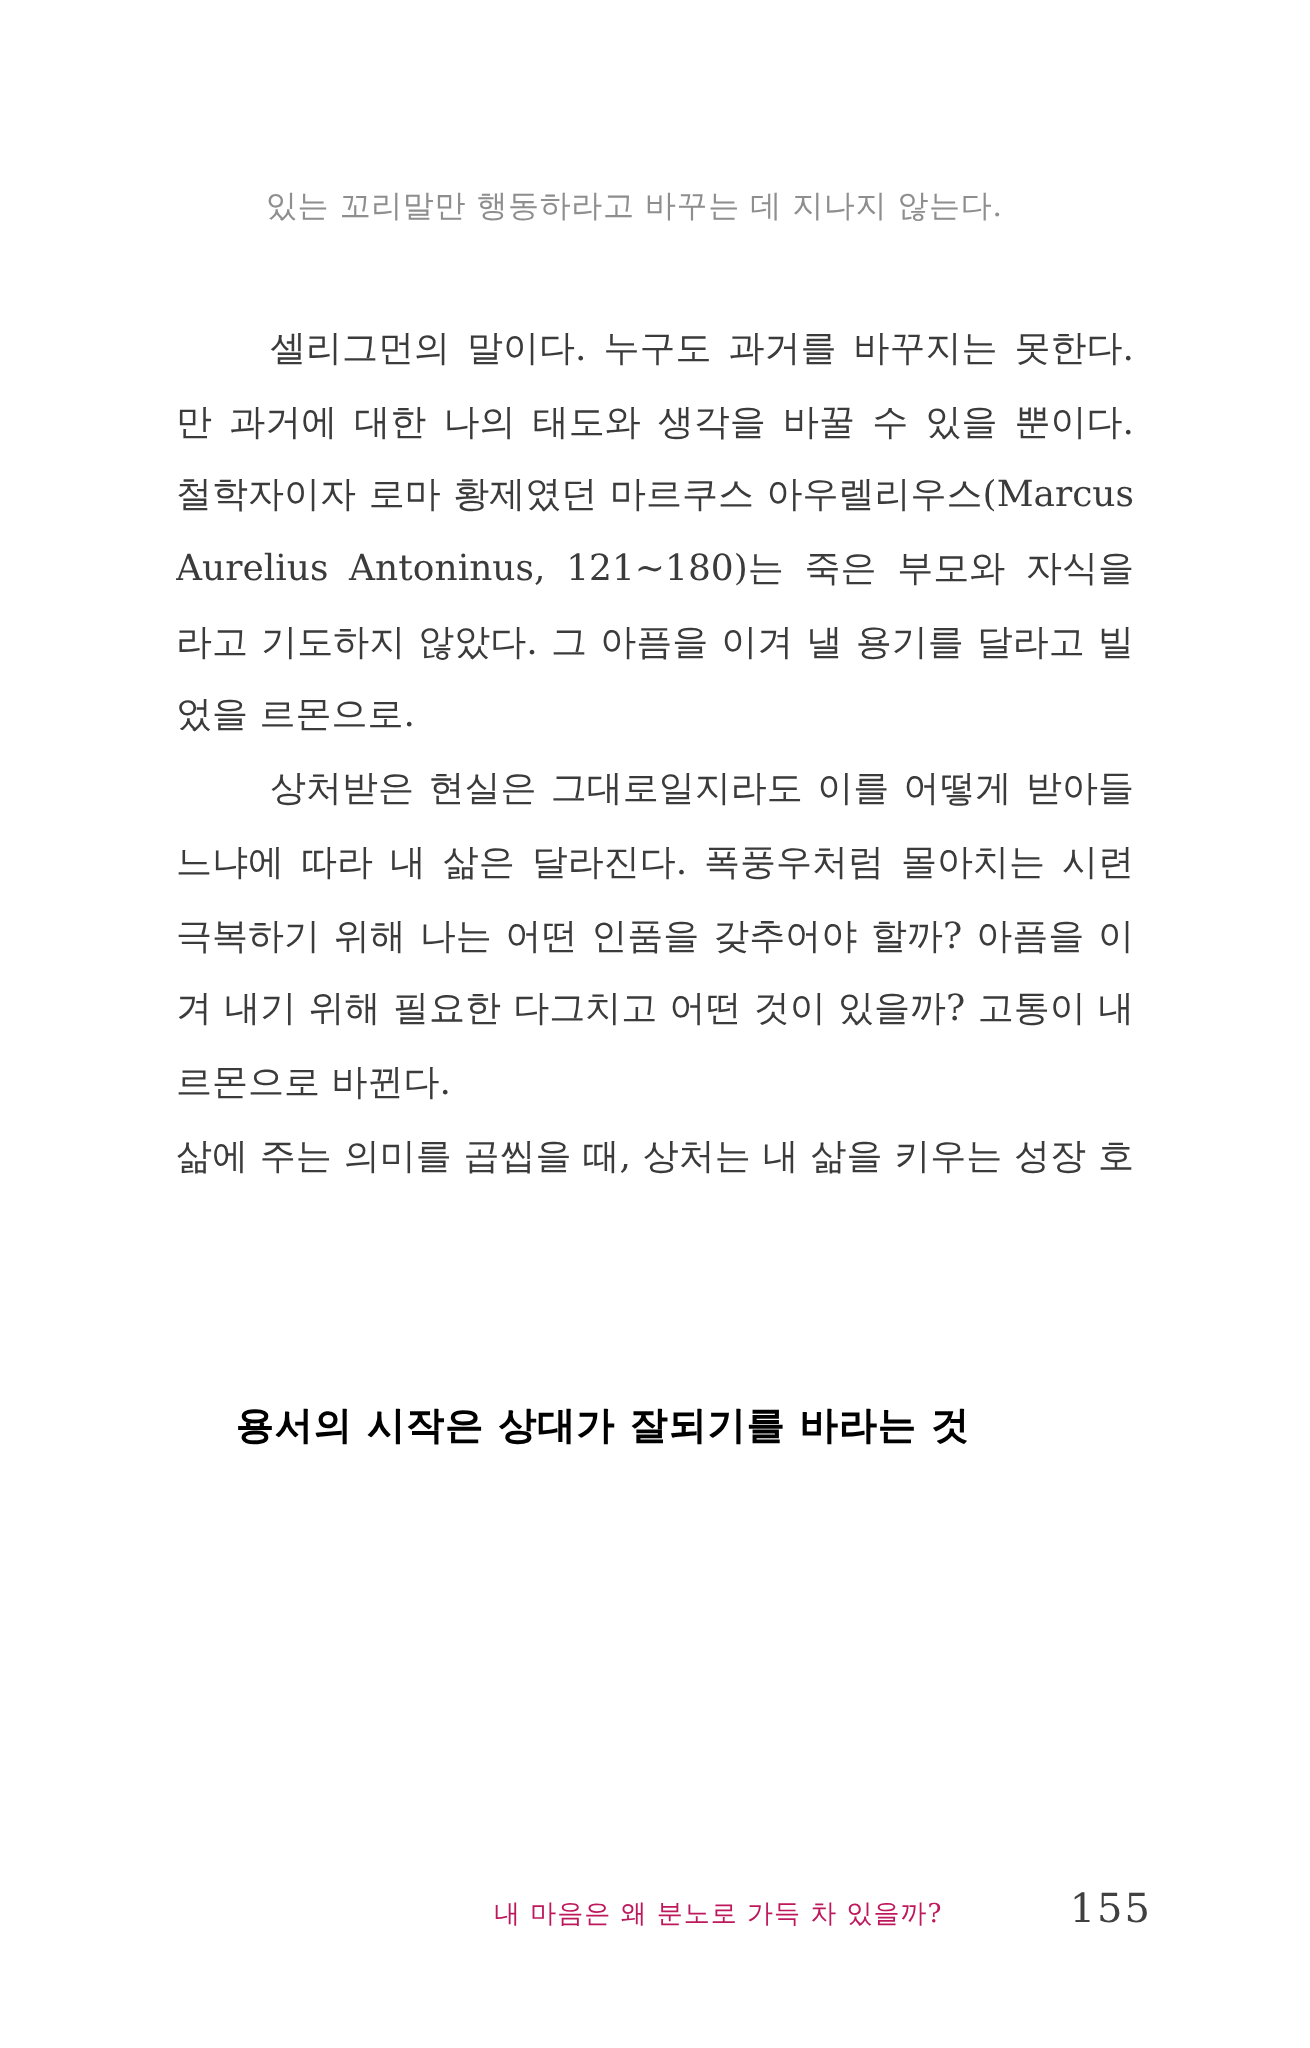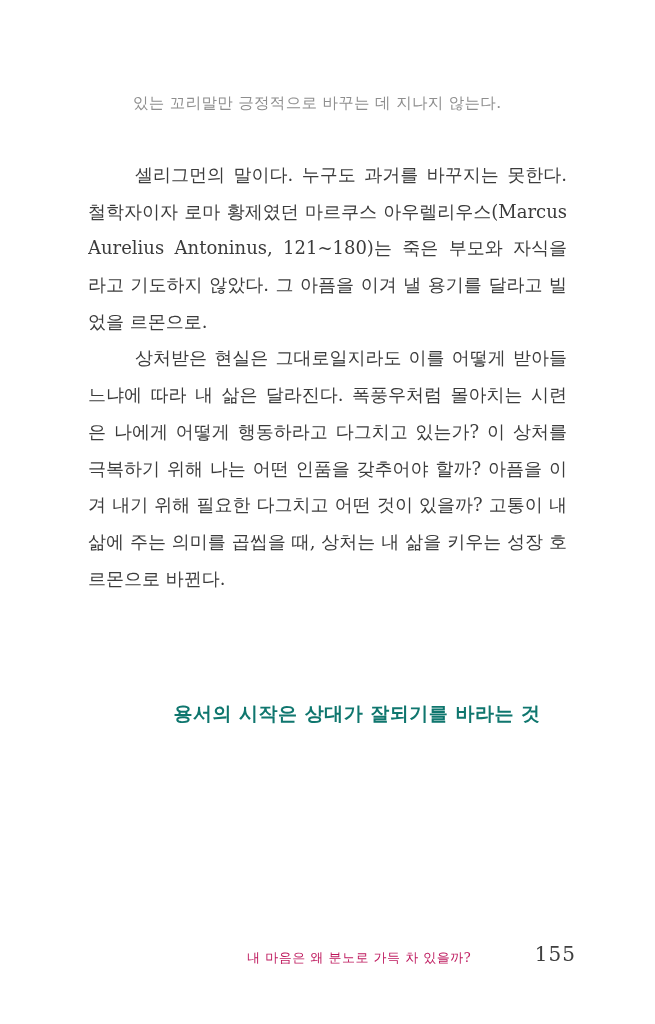--- a/index.html
+++ b/index.html
@@ -46,22 +46,22 @@
   
   .section-block {
     position: absolute;
     left: 118px; top: 698px; width: 478px;
     color: #3b3b3b;
   }
   .section-heading {
     font-size: 19px;
     line-height: 30px;
     font-weight: bold;
-    color: #0f766e;
-    text-align: center;
+    color: #000000;
+    text-align: left;
     letter-spacing: 0.5px;
     margin-bottom: 10px;
   }
   .section-lines {
     font-size: 18px;
   }
   
   .footer-title {
     position: absolute;
     left: 247px; top: 950px;
@@ -77,35 +77,35 @@
     color: #404040;
     letter-spacing: 1px;
     margin-left: 48px;
   }
 </style>
 </head>
 <body>
 
 <div class="page">
 
-  <div class="quote-line">있는 꼬리말만 긍정적으로 바꾸는 데 지나지 않는다.</div>
+  <div class="quote-line">있는 꼬리말만 행동하라고 바꾸는 데 지나지 않는다.</div>
 
   <div class="body-block">
     <div class="line indent">셀리그먼의 말이다. 누구도 과거를 바꾸지는 못한다. 다</div>
+    <div class="line">만 과거에 대한 나의 태도와 생각을 바꿀 수 있을 뿐이다.</div>
     <div class="line">철학자이자 로마 황제였던 마르쿠스 아우렐리우스(Marcus</div>
     <div class="line">Aurelius Antoninus, 121~180)는 죽은 부모와 자식을 살려 달</div>
     <div class="line">라고 기도하지 않았다. 그 아픔을 이겨 낼 용기를 달라고 빌</div>
     <div class="line last">었을 르몬으로.</div>
     <div class="line indent">상처받은 현실은 그대로일지라도 이를 어떻게 받아들이</div>
     <div class="line">느냐에 따라 내 삶은 달라진다. 폭풍우처럼 몰아치는 시련</div>
-    <div class="line">은 나에게 어떻게 행동하라고 다그치고 있는가? 이 상처를</div>
     <div class="line">극복하기 위해 나는 어떤 인품을 갖추어야 할까? 아픔을 이</div>
     <div class="line">겨 내기 위해 필요한 다그치고 어떤 것이 있을까? 고통이 내</div>
+    <div class="line last">르몬으로 바뀐다.</div>
     <div class="line">삶에 주는 의미를 곱씹을 때, 상처는 내 삶을 키우는 성장 호</div>
-    <div class="line last">르몬으로 바뀐다.</div>
   </div>
 
   <div class="section-block">
     <div class="section-heading">용서의 시작은 상대가 잘되기를 바라는 것</div>
   </div>
 
   <div class="footer-title">내 마음은 왜 분노로 가득 차 있을까?</div>
 
   <div class="page-number">155</div>
 

